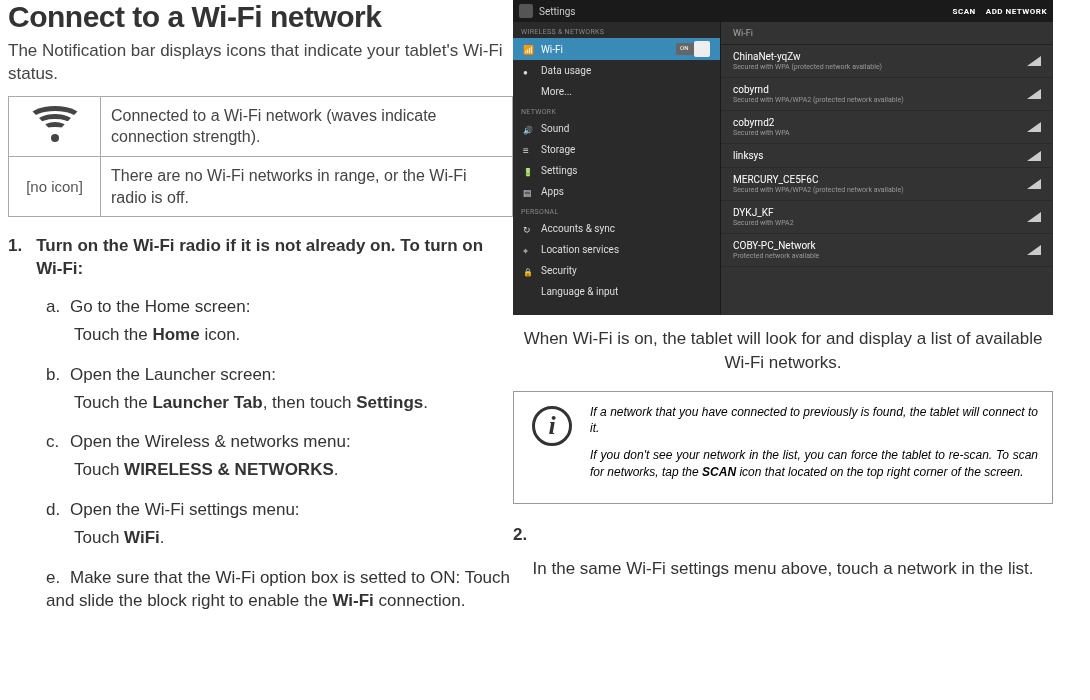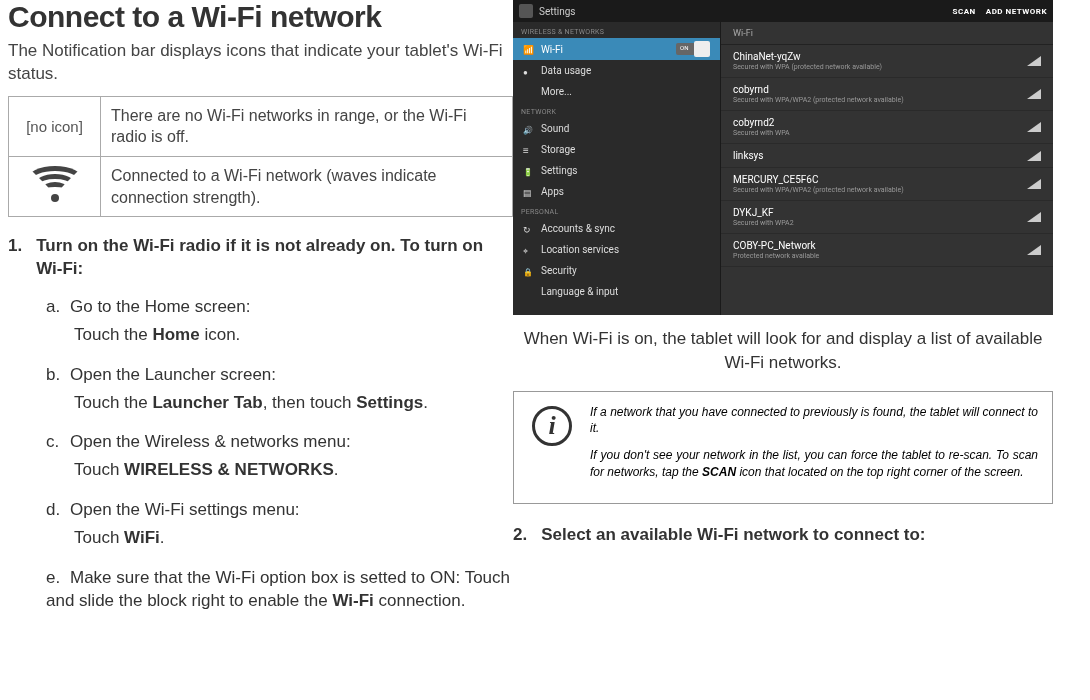--- a/index.html
+++ b/index.html
@@ -80,30 +80,30 @@
 
 <div class="page">
 
   <div class="col col-left">
     <h1>Connect to a Wi-Fi network</h1>
     <p class="intro">The Notification bar displays icons that indicate your tablet's Wi-Fi status.</p>
 
     <table class="status-table">
       <tbody>
           <tr>
-        <td class="icon-cell"><span class="noicon">[no icon]</span></td>
-        <td>There are no Wi-Fi networks in range, or the Wi-Fi radio is off.</td>
-      </tr>
-      <tr>
         <td class="icon-cell">
           <span class="wifi-signal">
             <span class="arc a1"></span><span class="arc a2"></span><span class="arc a3"></span><span class="dot"></span>
           </span>
         </td>
         <td>Connected to a Wi-Fi network (waves indicate connection strength).</td>
+      </tr>
+      <tr>
+        <td class="icon-cell"><span class="noicon">[no icon]</span></td>
+        <td>There are no Wi-Fi networks in range, or the Wi-Fi radio is off.</td>
       </tr>
     </tbody>
       </table>
 
     <div class="step-main">
       <span class="num">1.</span>
       <span>Turn on the Wi-Fi radio if it is not already on. To turn on Wi-Fi:</span>
     </div>
 
     <ul class="substeps">
@@ -257,16 +257,16 @@
         <div class="info-icon">i</div>
       </div>
       <div class="info-text">
         <p>If a network that you have connected to previously is found, the tablet will connect to it.</p>
         <p><span>If you don't see your network in the list, you can force the tablet to re-scan. To scan for networks, tap the </span><span class="boldit">SCAN</span><span> icon that located on the top right corner of the screen.</span></p>
       </div>
     </div>
 
     <div class="step-main">
       <span class="num">2.</span>
-      <span>Select an available Wi-Fi network to connect to:</span>
-    </div>
+    </div>
+    <p class="caption" style="margin-top:-4px">In the same Wi-Fi settings menu above, touch a network in the list.</p>
   </div>
 </div>
 
 </body></html>

